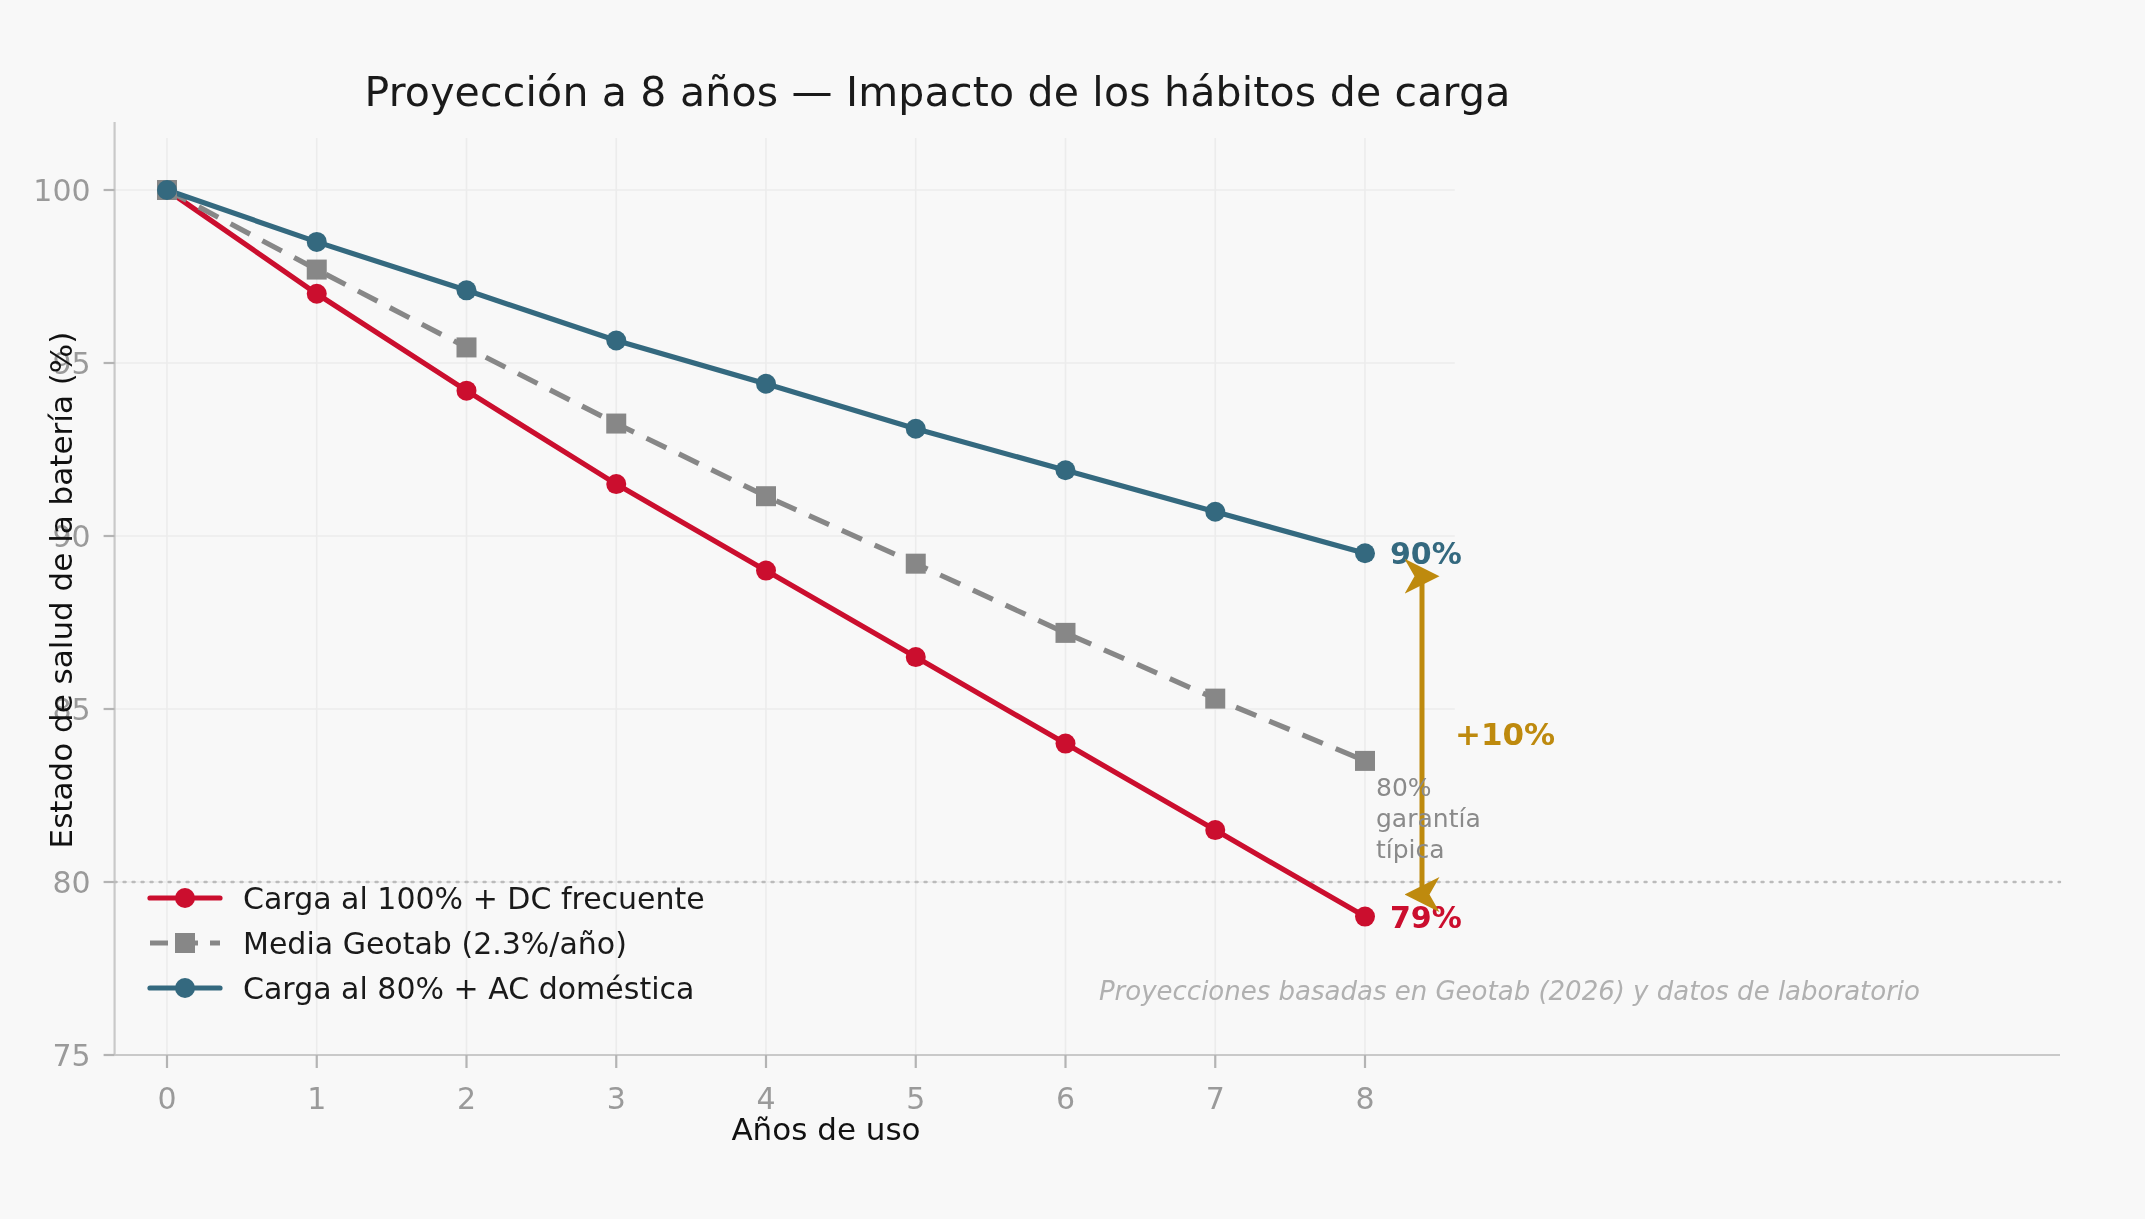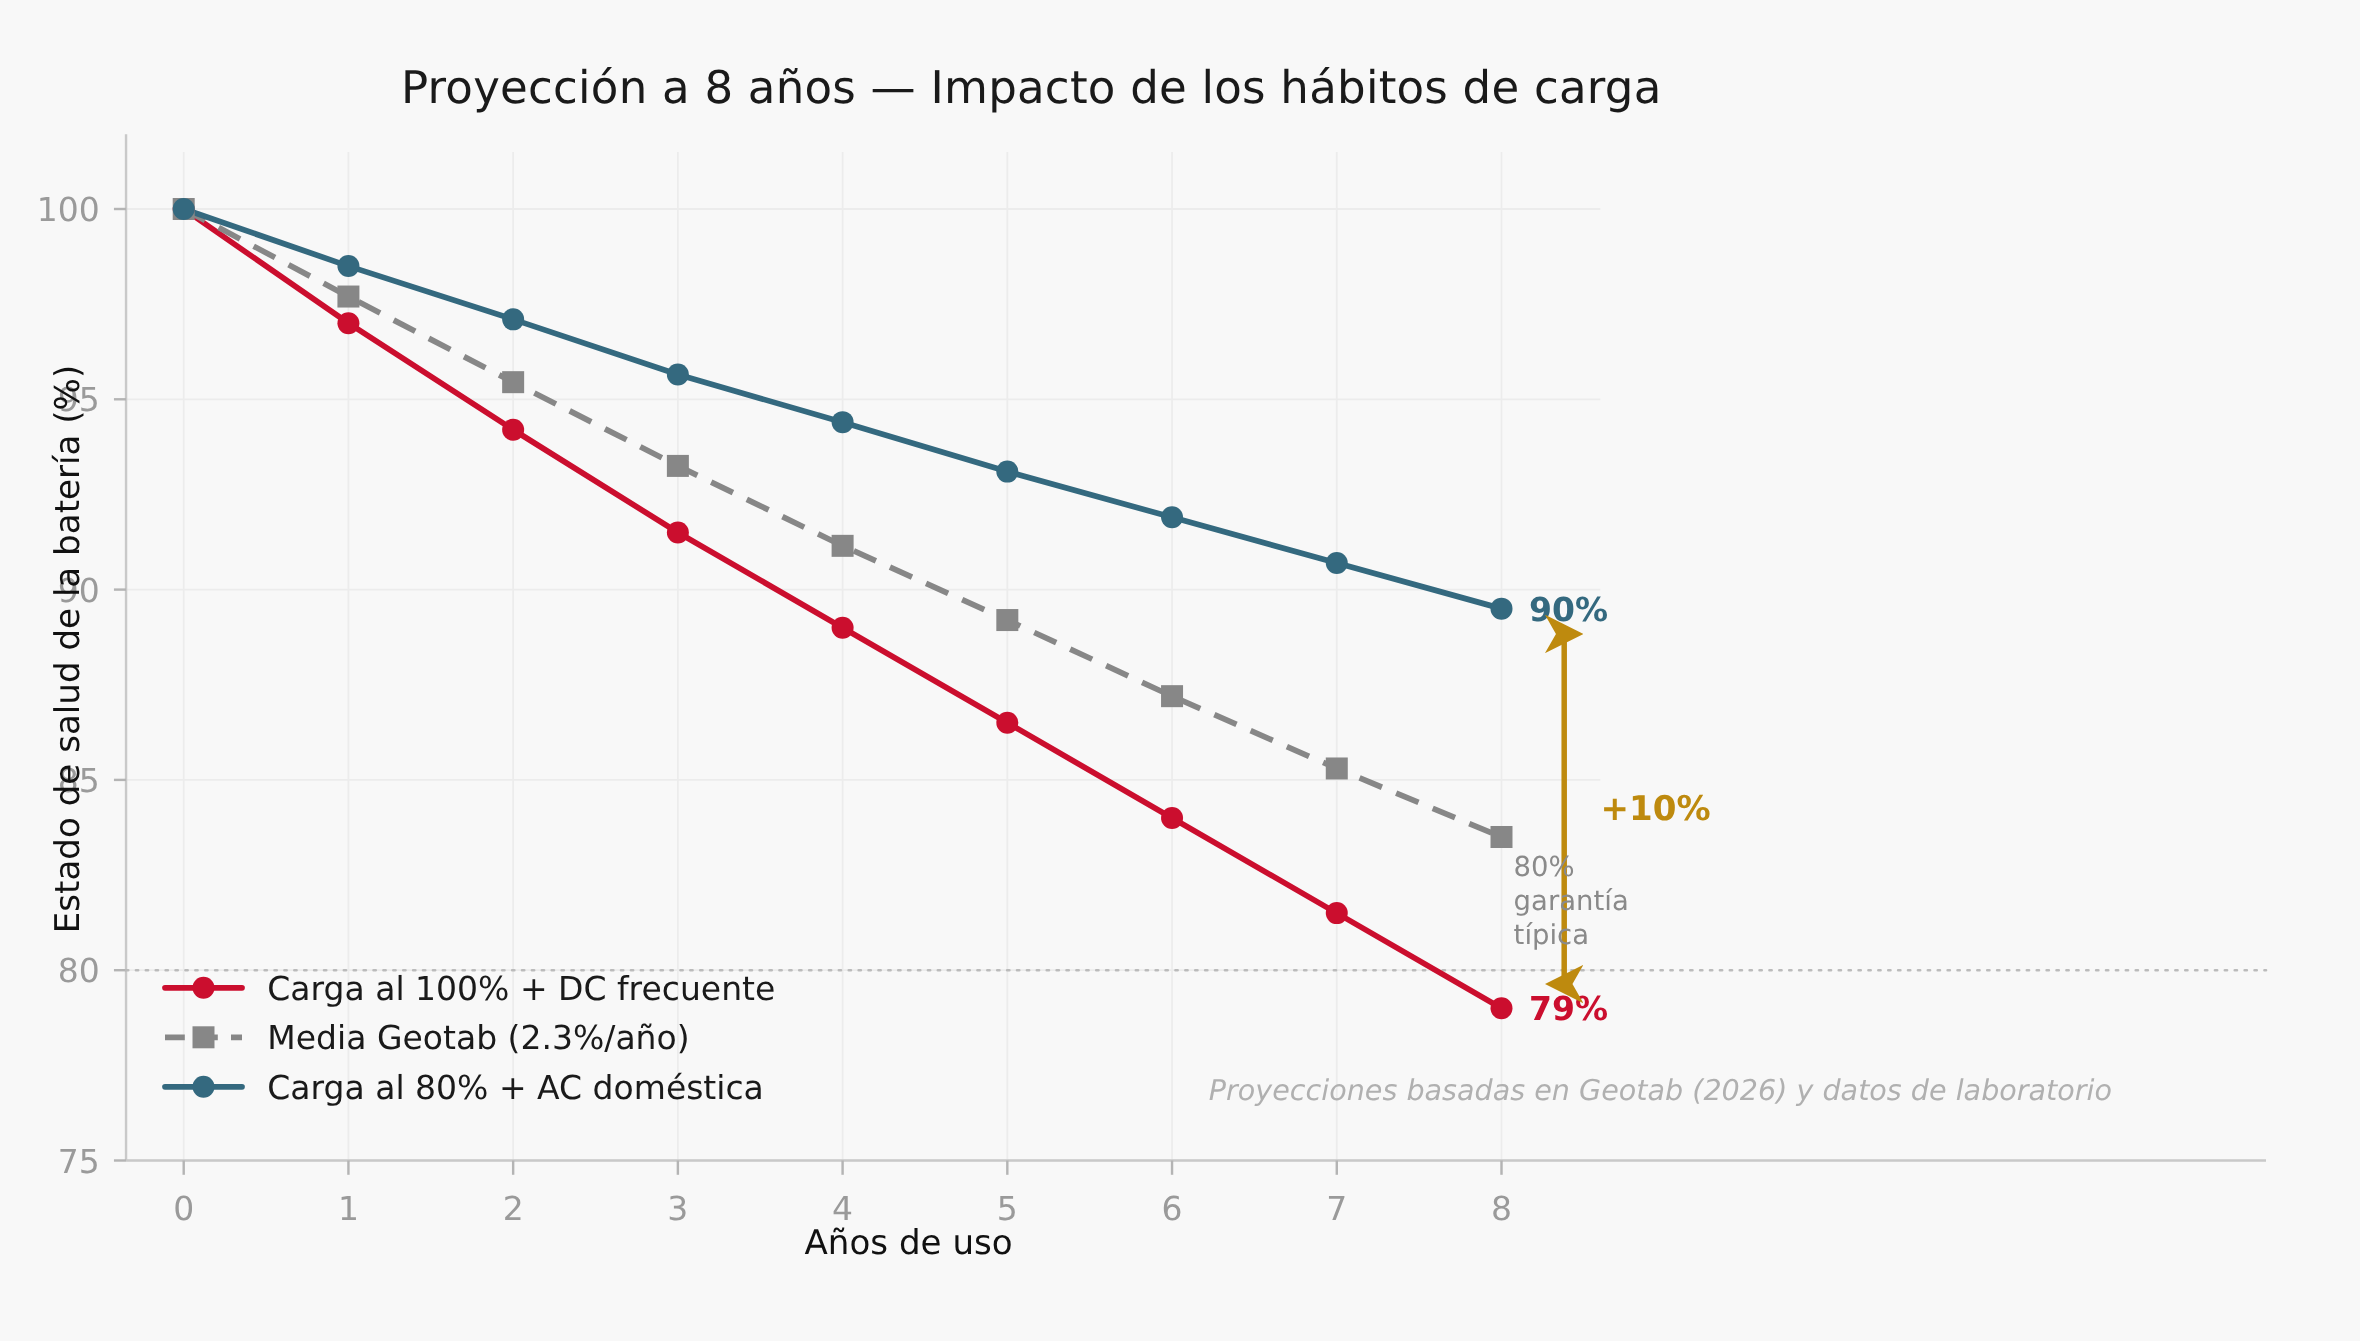--- a/index.html
+++ b/index.html
@@ -15,21 +15,21 @@
   }
   #root {
     position: relative;
     width: 2145px;
     height: 1219px;
     background: #F8F8F8;
   }
   #chart-title {
     position: absolute;
     left: 0;
-    top: 56px;
+    top: 68px;
     width: 1875px;
     text-align: center;
     font-size: 41px;
     color: #1a1a1a;
     font-weight: 400;
     letter-spacing: 0.2px;
   }
   #plot-svg {
     position: absolute;
     left: 0;

